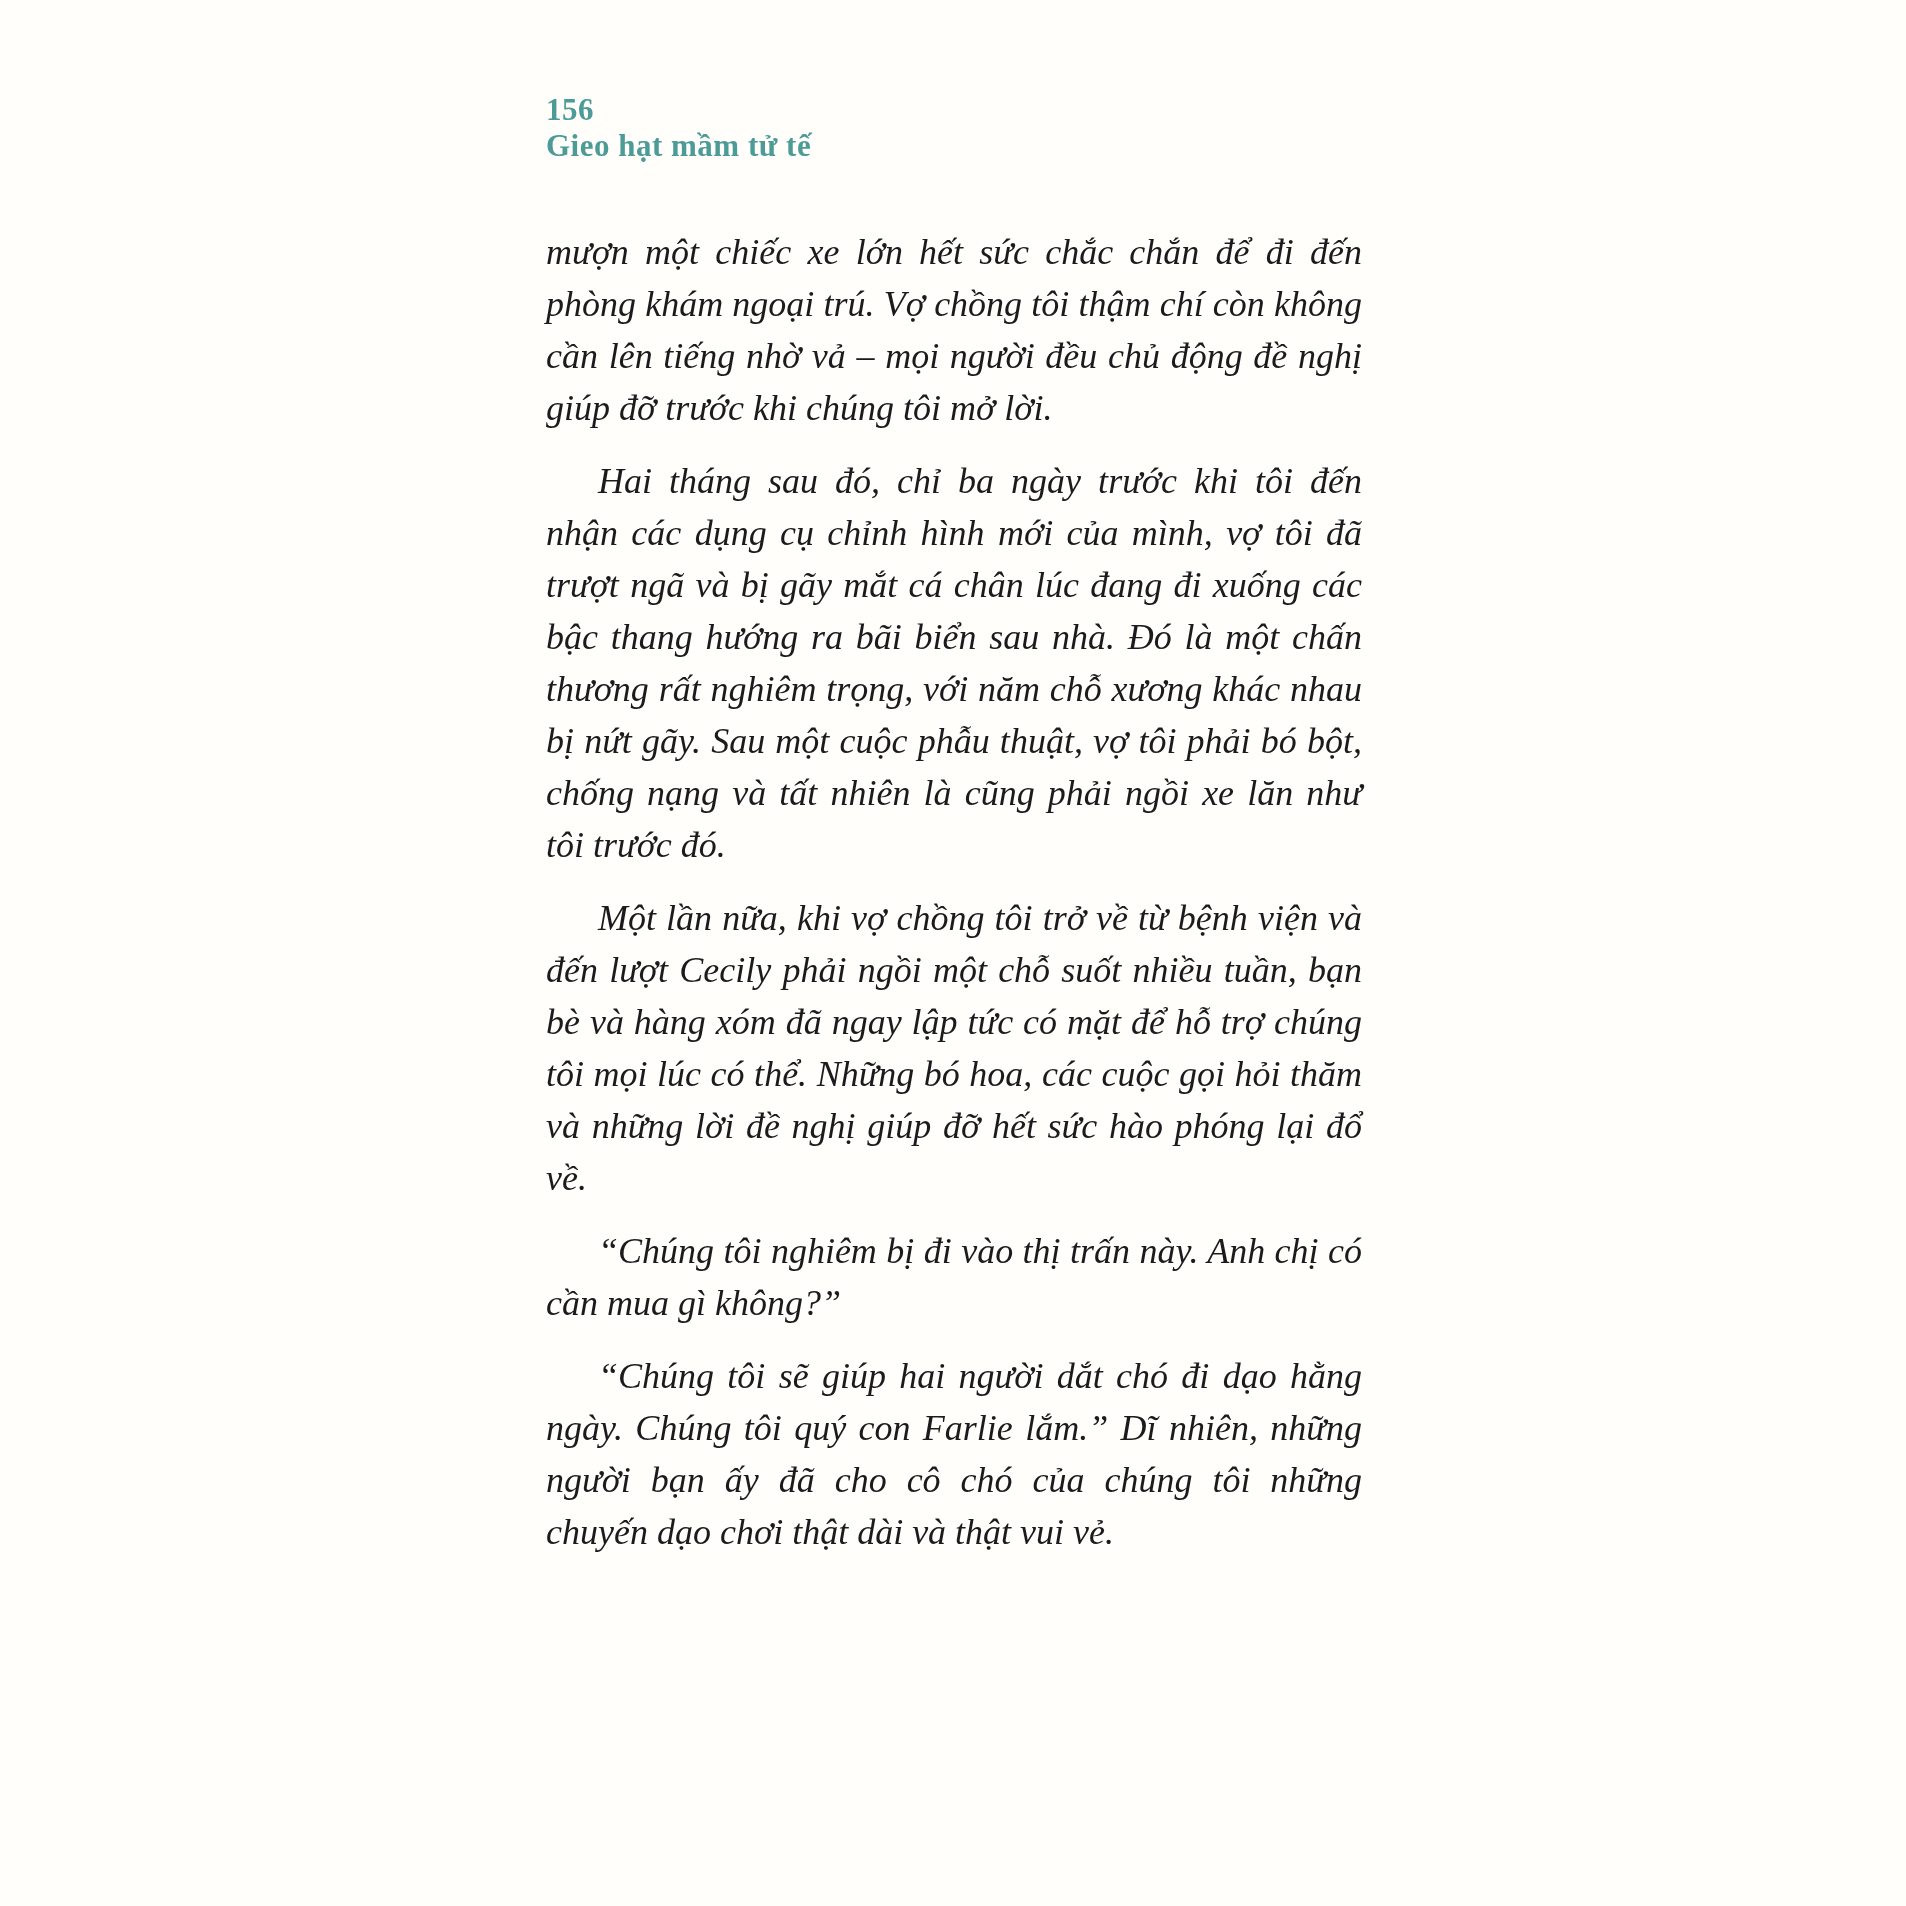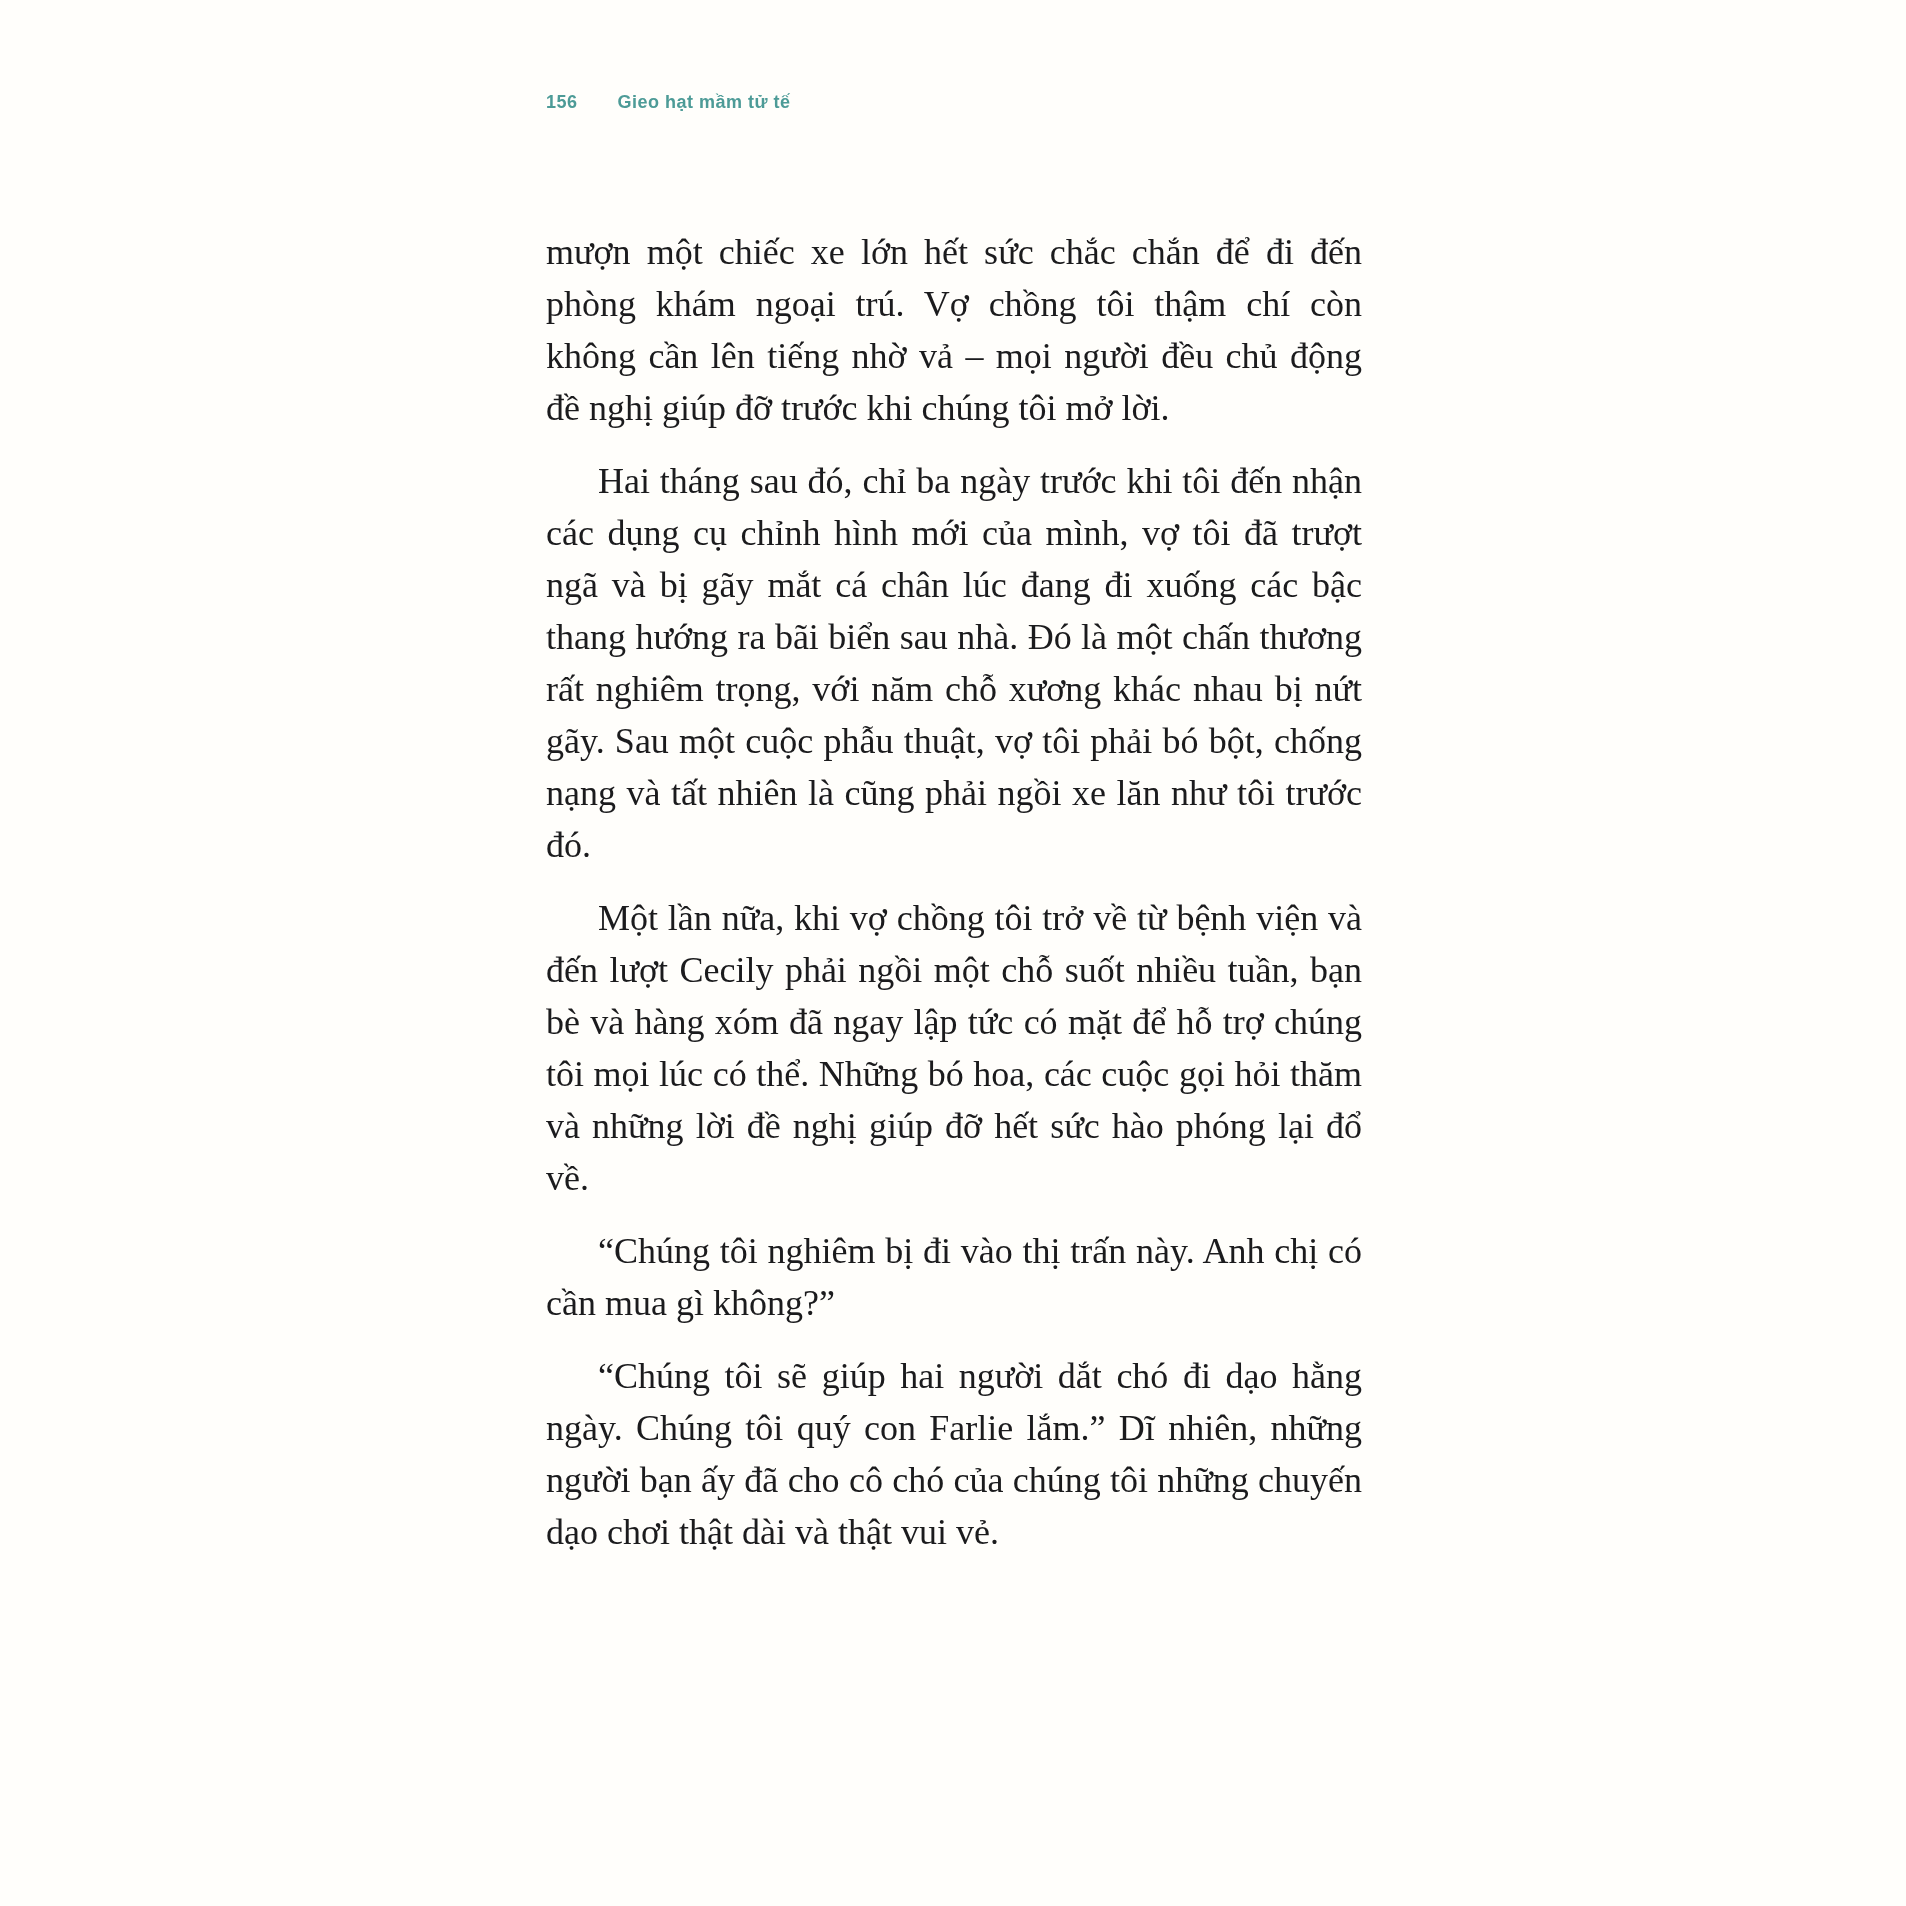--- a/index.html
+++ b/index.html
@@ -13,36 +13,38 @@
     position: relative;
     overflow: hidden;
     font-family: "Liberation Serif", serif;
   }
   .page-header {
     position: absolute;
     top: 92px;
     left: 546px;
     display: flex;
     align-items: baseline;
-    font-family: Liberation Sans, sans-serif;
+    font-family: Liberation Serif, serif;
     font-weight: bold;
-    font-size: 18px;
+    font-size: 31px;
     letter-spacing: 0.5px;
+    flex-direction: column;
   }
   .page-number {
     margin-right: 40px;
   }
   .text-column {
     position: absolute;
     top: 226px;
     left: 546px;
     width: 816px;
     color: #1b1b1d;
     font-size: 36px;
     line-height: 52px;
+    font-style: italic;
   }
   .text-column p {
     margin: 0 0 21px 0;
     text-align: justify;
     text-justify: inter-word;
     hyphens: none;
   }
   .text-column p.indent {
     text-indent: 52px;
   }

